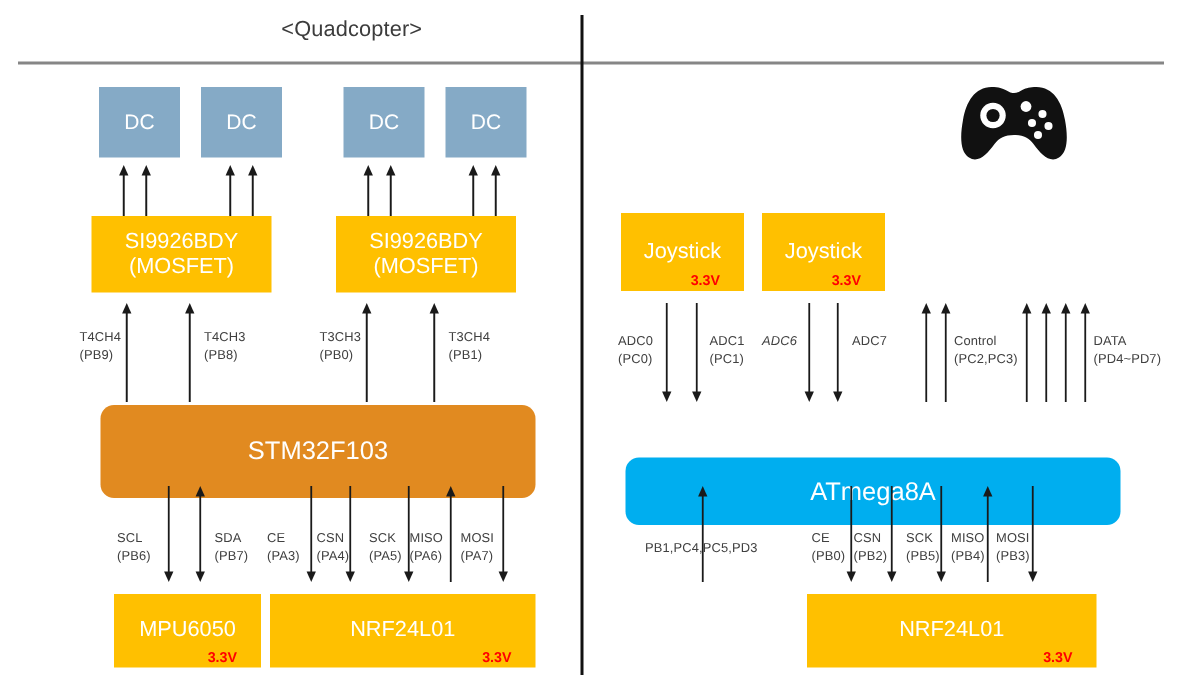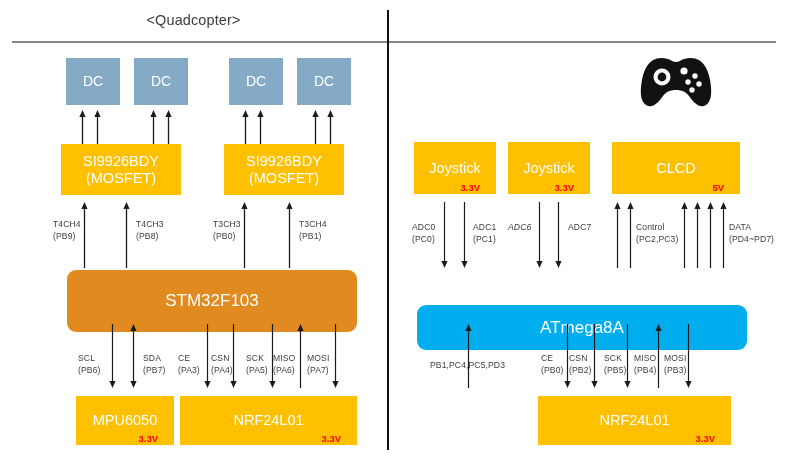--- a/index.html
+++ b/index.html
@@ -30,20 +30,21 @@
   }
   
   .section-title{
     position:absolute;
     top:12px;
     font-size:14.5px;
     color:#3c3c3c;
     text-align:center;
     white-space:nowrap;
     letter-spacing:.1px;
+    margin-left:41px;
   }
   #title-quad{ left:0; width:387px; }
   #title-ctrl{ left:389px; width:398px; }
 
   
   .block{
     position:absolute;
     box-sizing:border-box;
     display:flex;
     flex-direction:column;
@@ -335,24 +336,20 @@
   </div>
 
   <div class="block blk-yellow" style="left:414px;top:142px;width:82px;height:52px;">
     <span class="b-line1">Joystick</span>
     <span class="volt">3.3V</span>
   </div>
   <div class="block blk-yellow" style="left:508px;top:142px;width:82px;height:52px;">
     <span class="b-line1">Joystick</span>
     <span class="volt">3.3V</span>
   </div>
-  <div class="block blk-yellow" style="left:612px;top:142px;width:128px;height:52px;">
-    <span class="b-line1">CLCD</span>
-    <span class="volt">5V</span>
-  </div>
 
   <div class="arrow" style="left:440px;top:202px;height:66px;">
     <svg viewBox="0 0 9 66" preserveAspectRatio="none">
         <path d="M4.5 0 L4.5 61" stroke="#1A1A1A" stroke-width="1.2" fill="none"></path>
         <path d="M4.5 66 L1.4 59 L7.6 59 Z" fill="#1A1A1A"></path>
       </svg>
   </div>
   <div class="arrow" style="left:460px;top:202px;height:66px;">
     <svg viewBox="0 0 9 66" preserveAspectRatio="none">
         <path d="M4.5 0 L4.5 61" stroke="#1A1A1A" stroke-width="1.2" fill="none"></path>

